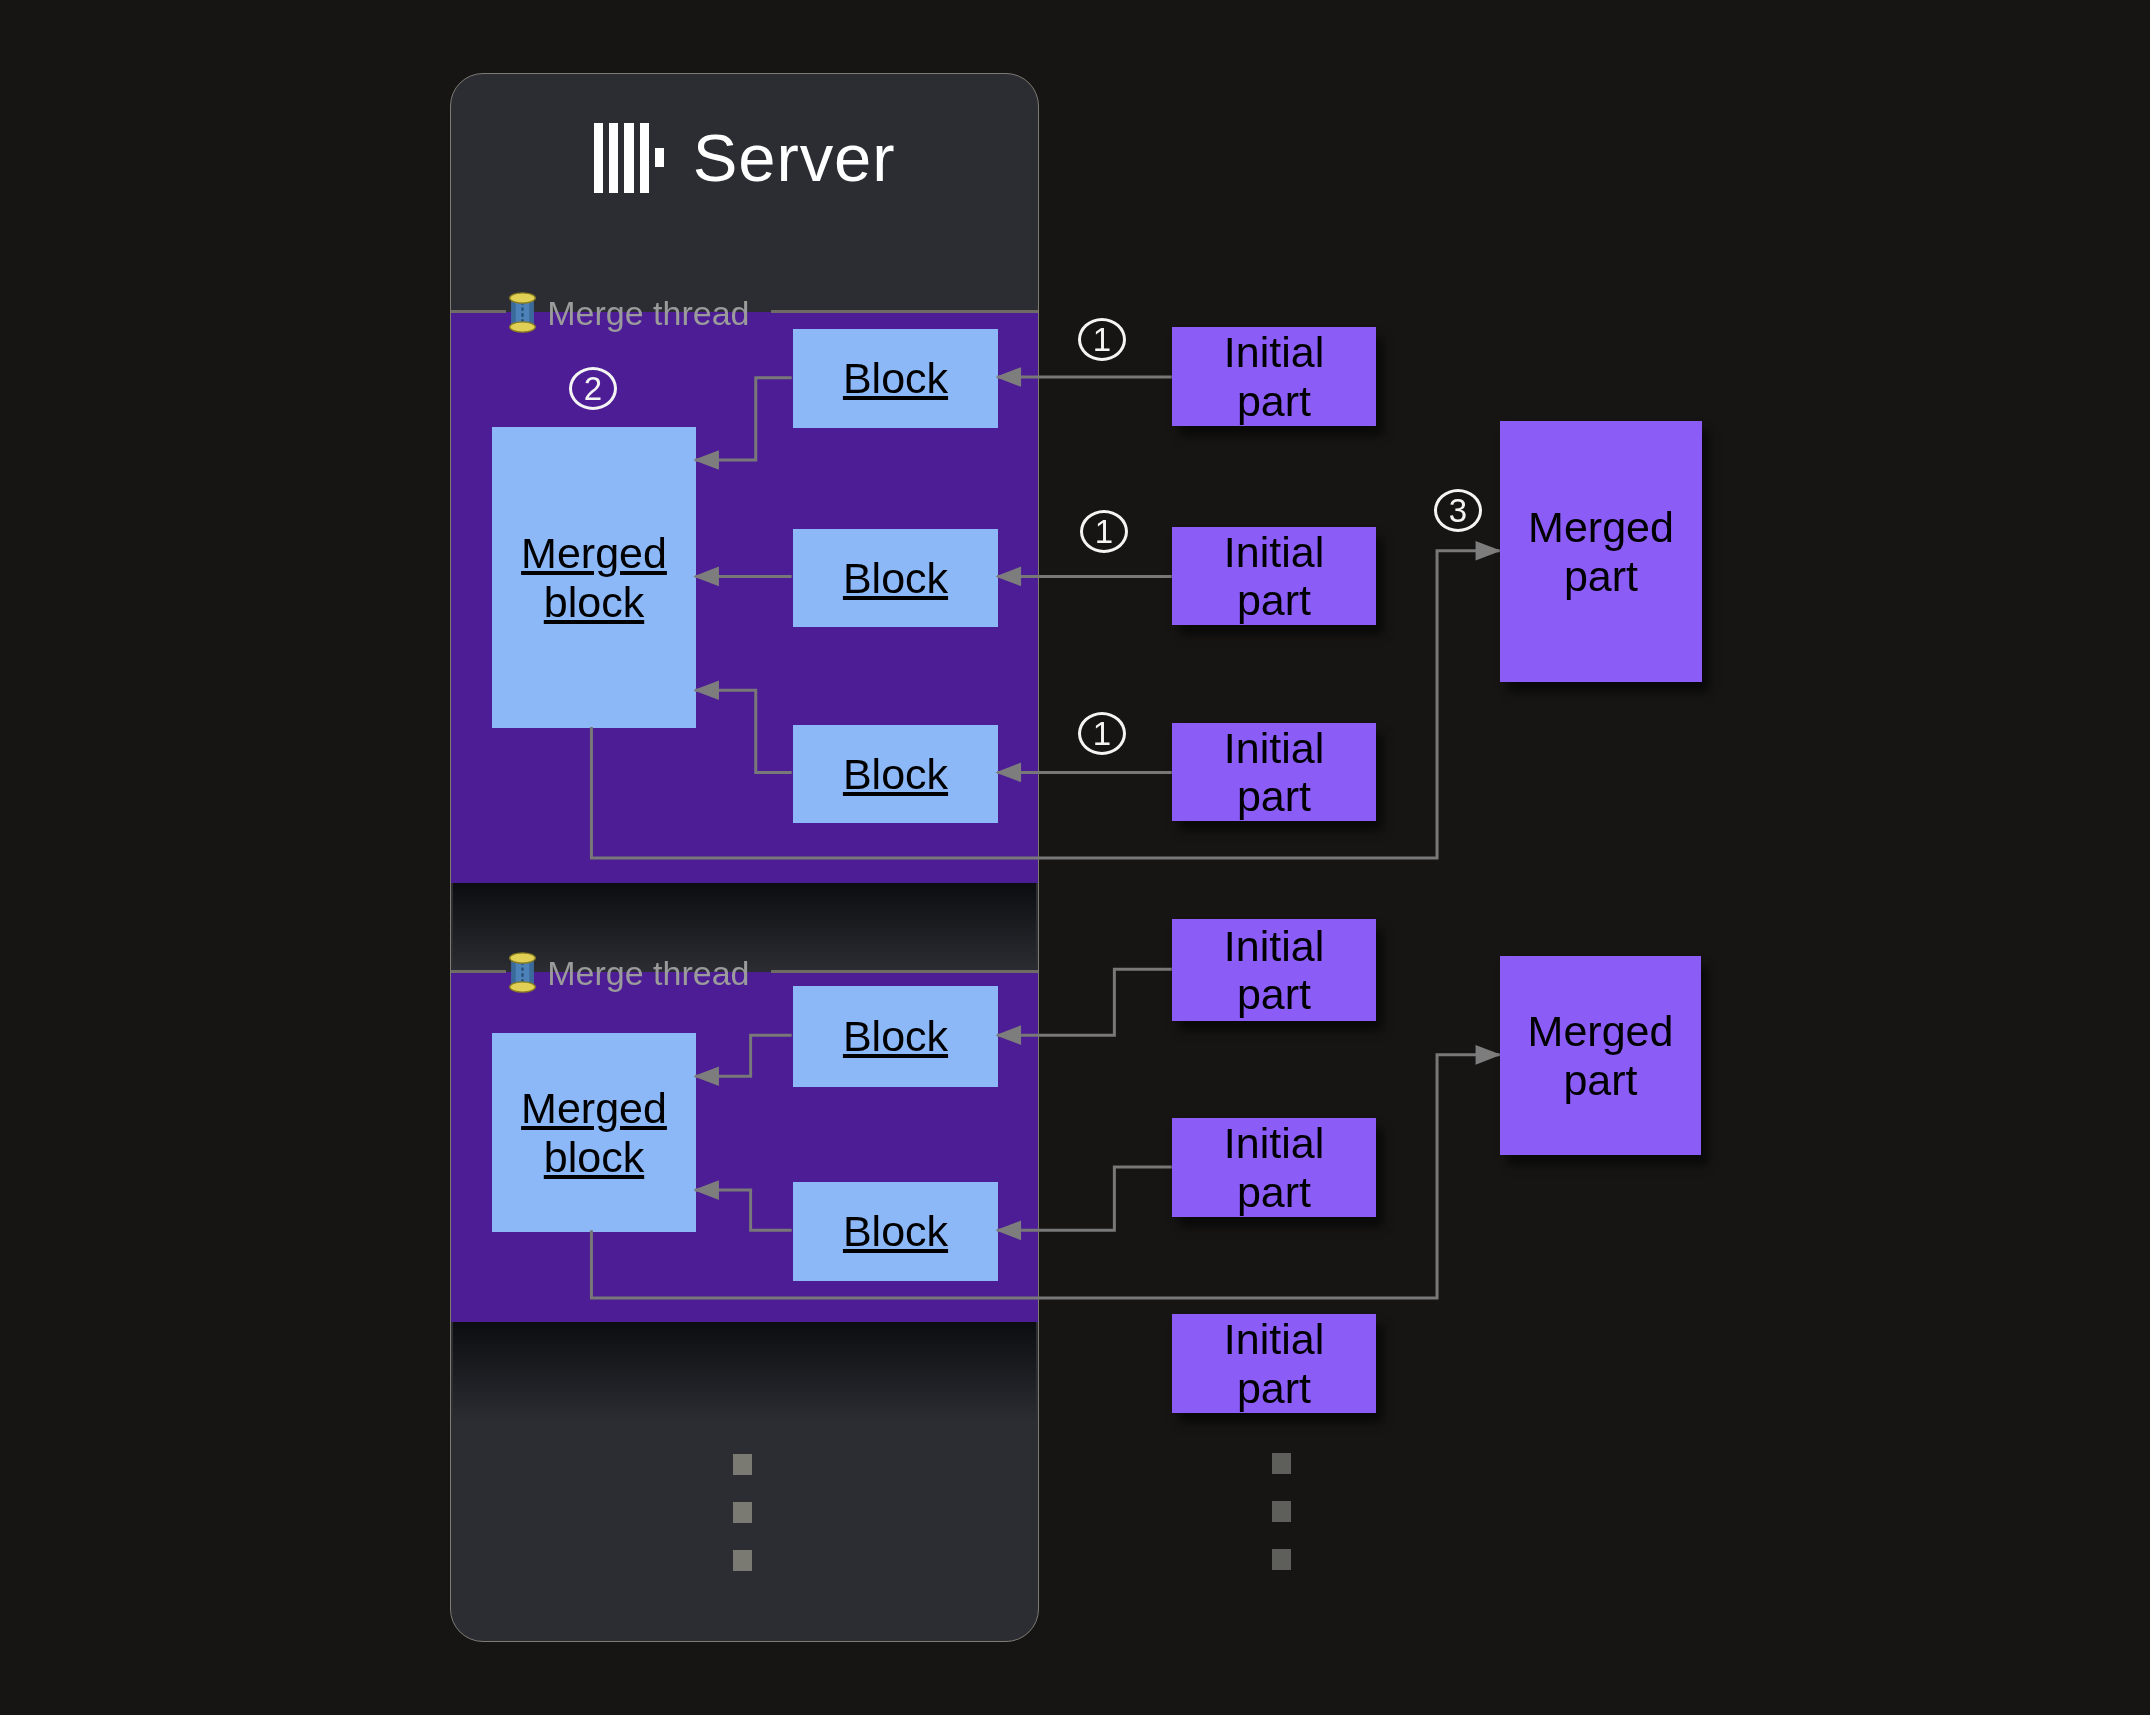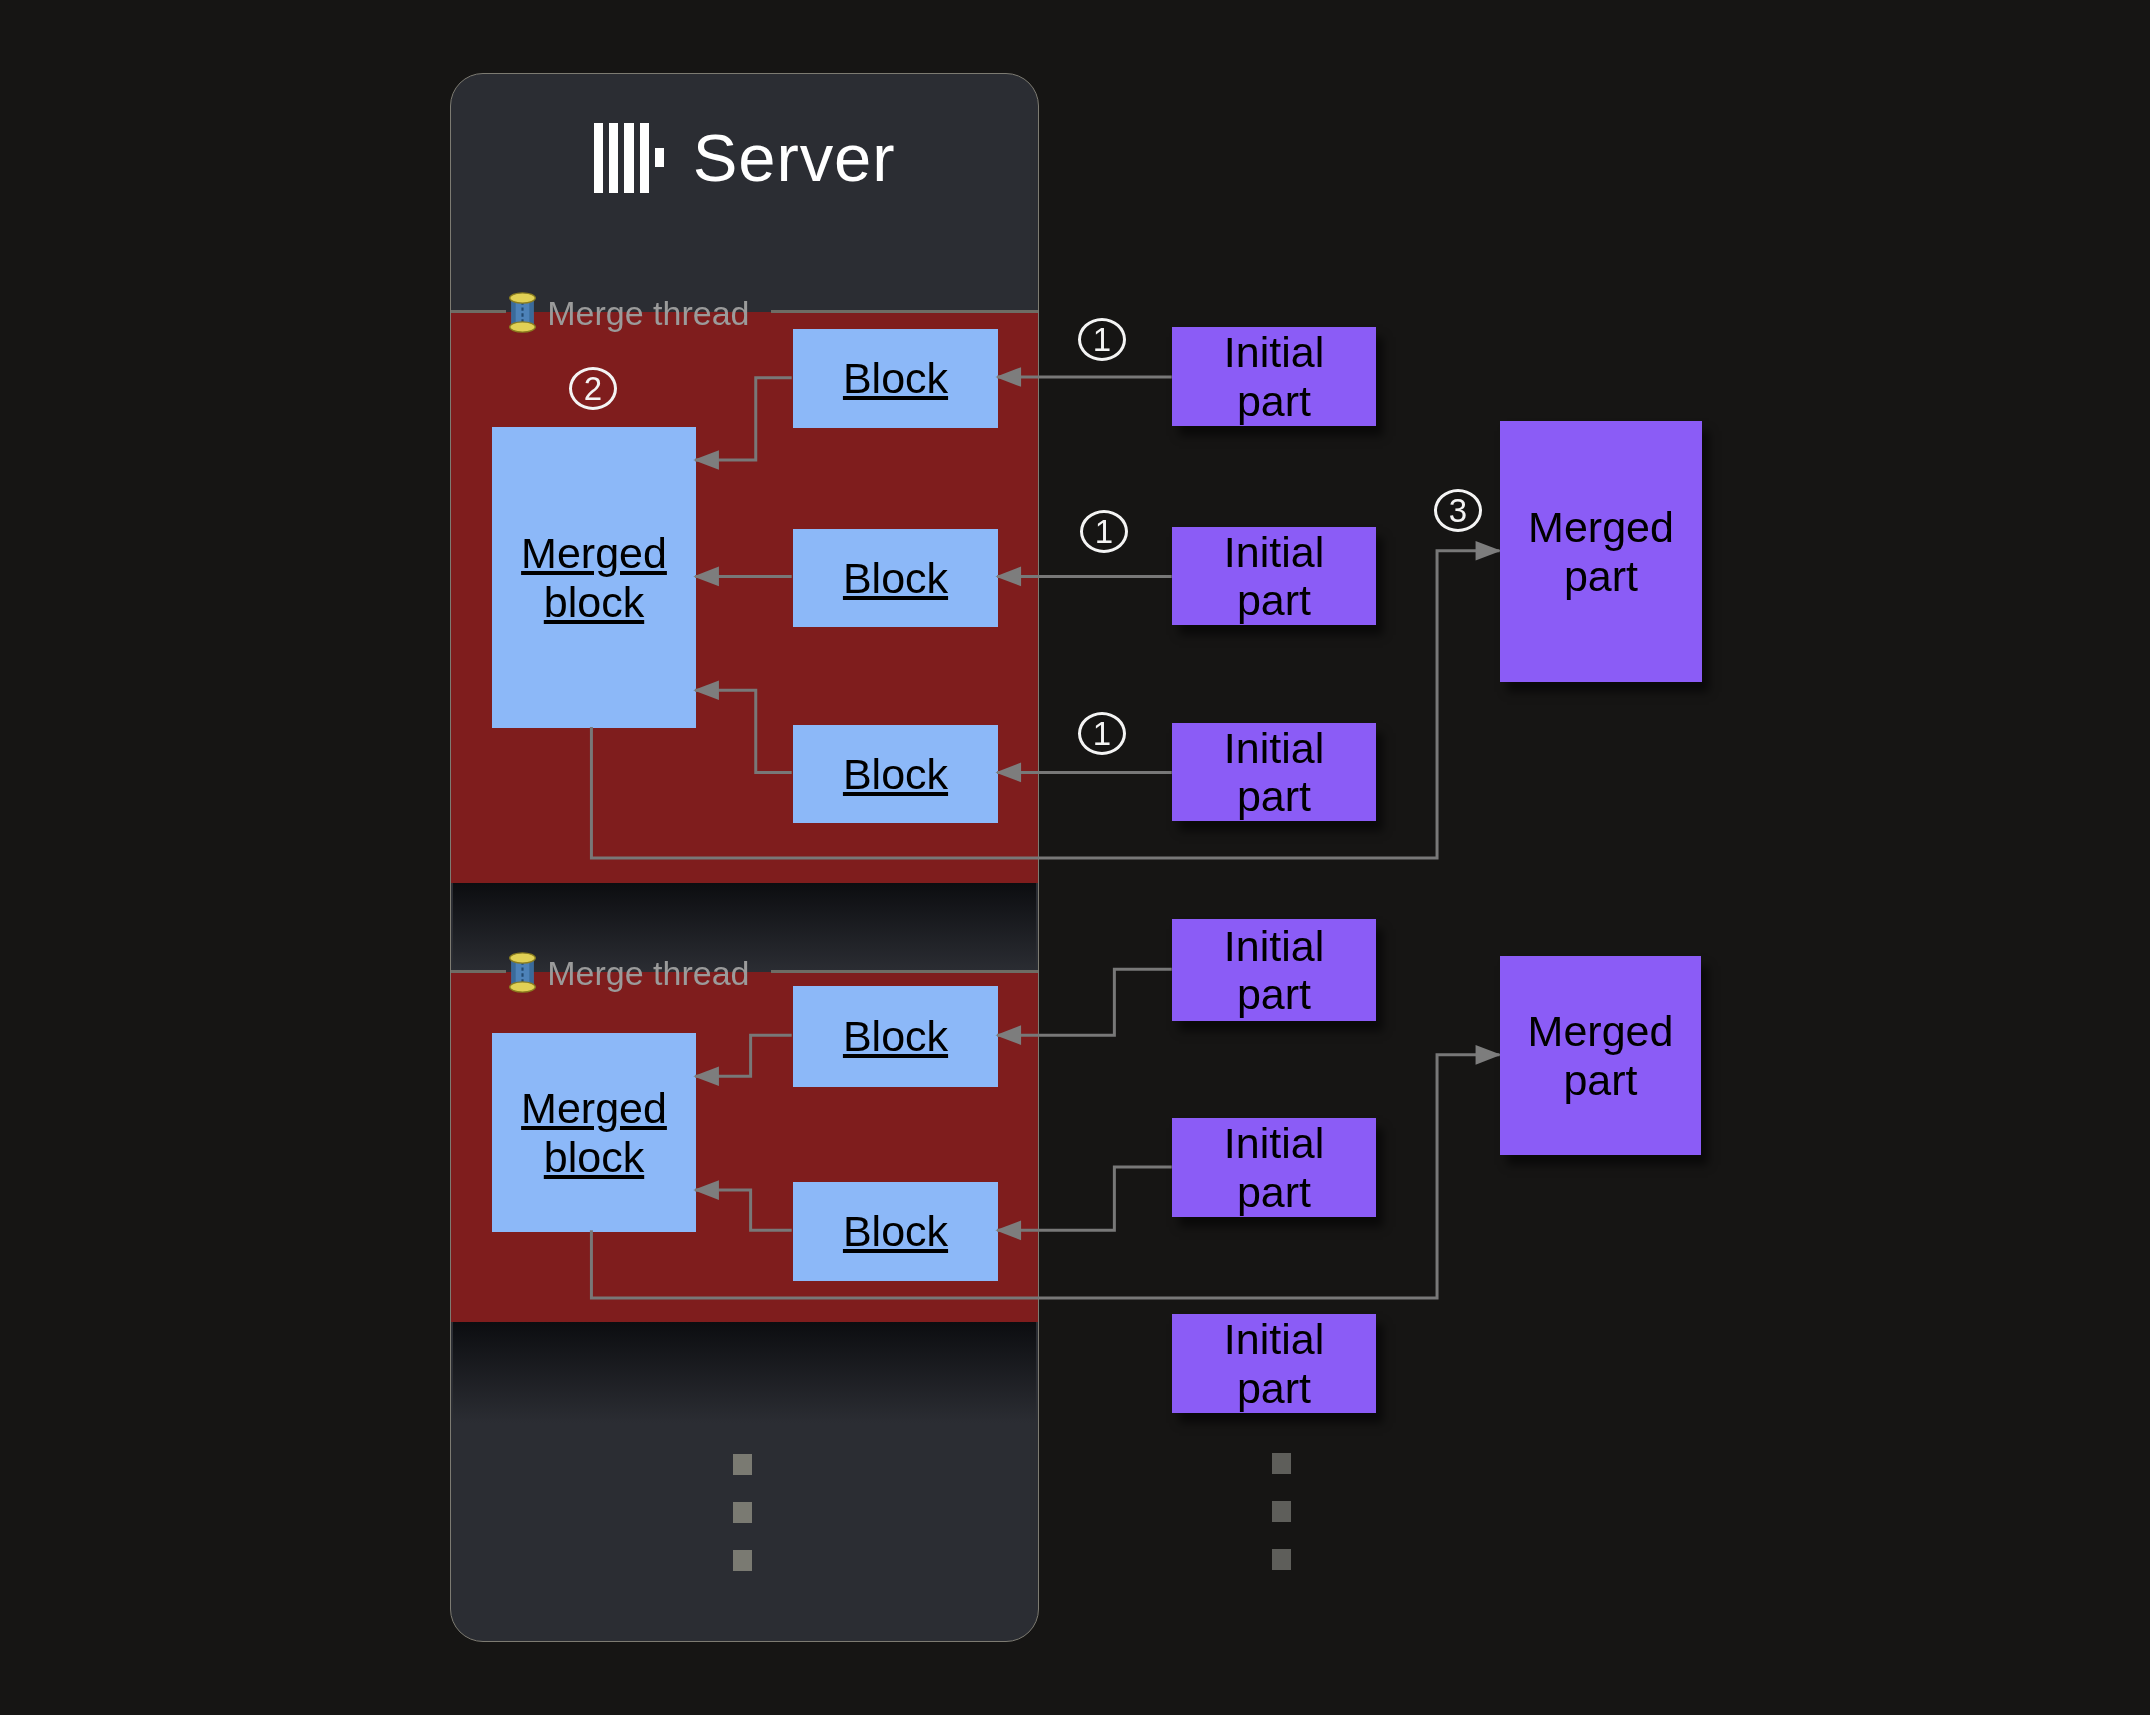--- a/index.html
+++ b/index.html
@@ -19,21 +19,21 @@
     position:absolute; top:45px; left:0; right:0; height:77px;
     display:flex; align-items:center; justify-content:center; gap:29px;
   }
   .ch-logo { display:flex; align-items:center; gap:6px; height:70px; }
   .ch-logo .bar  { width:9.4px; height:70px; background:#ffffff; }
   .ch-logo .bar-short { width:8.6px; height:19px; background:#ffffff; }
   .panel-title { color:#ffffff; font-size:67px; line-height:1; letter-spacing:0.9px; }
 
   
   .section {
-    position:absolute; left:0; width:100%; background:#7f1d1d; box-sizing:border-box;padding-left:15px;
+    position:absolute; left:0; width:100%; background:#4c1d95; box-sizing:border-box;padding-left:15px;
   }
   .section-1 { top:238px;  height:571px; }
   .section-2 { top:898px; height:350px; }
   .fade {
     position:absolute; left:1.7px; right:1.7px; height:89px;
     background:linear-gradient(#0c0d10, #2b2d33);
   }
   .fade-1 { top:809px; }
   .fade-2 { top:1248px; height:101px; }
   .legend-line {

